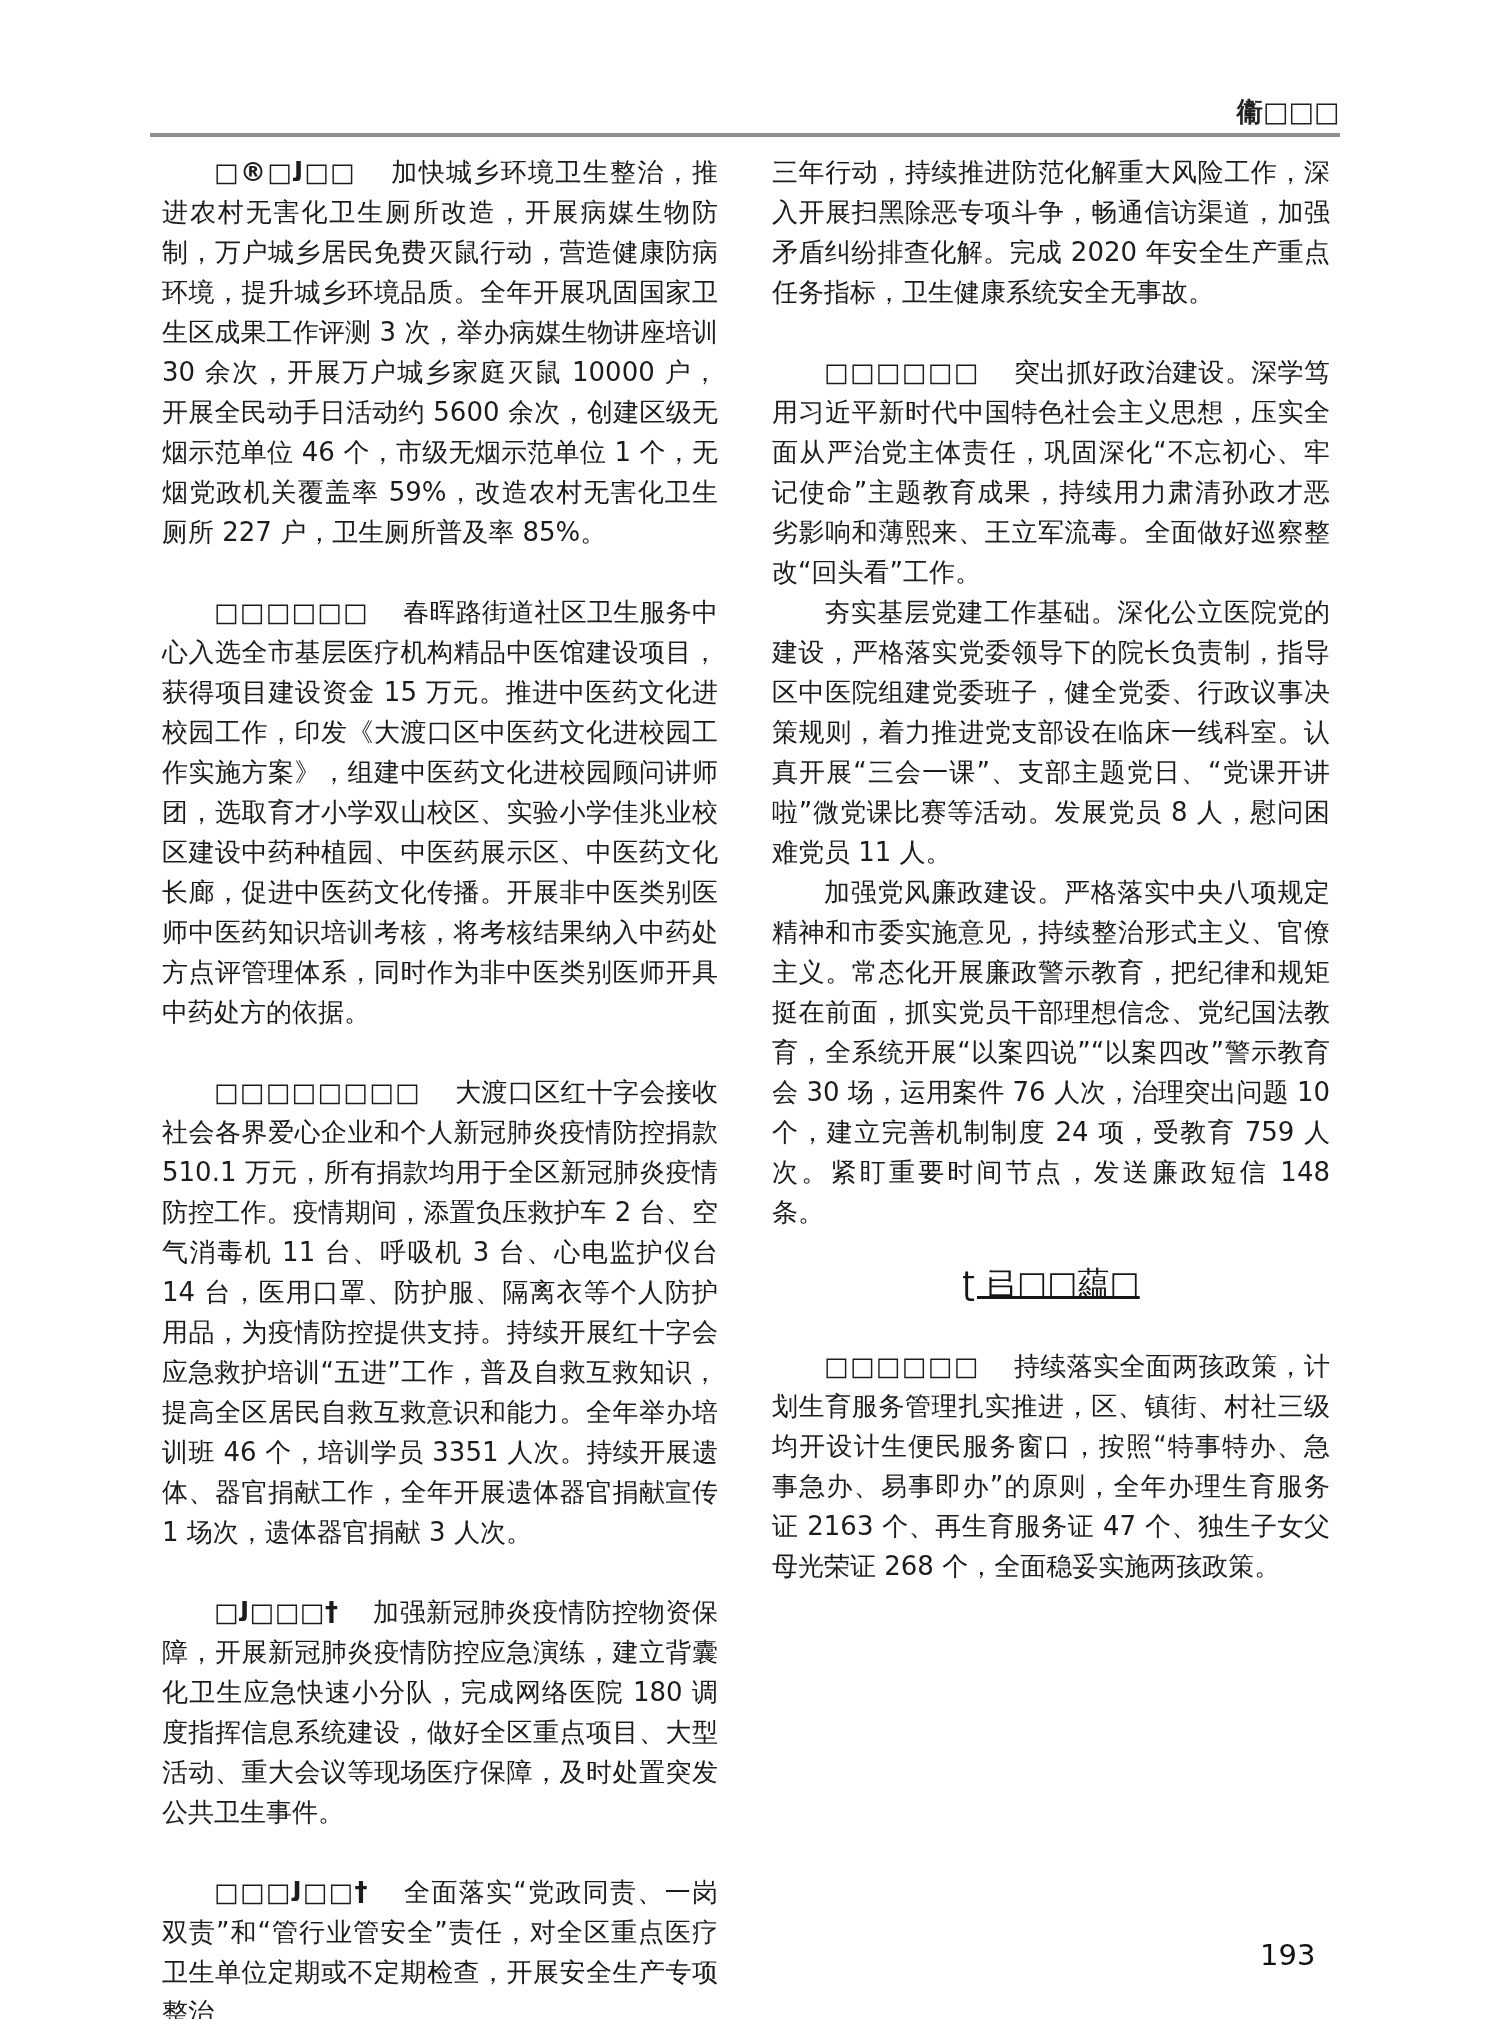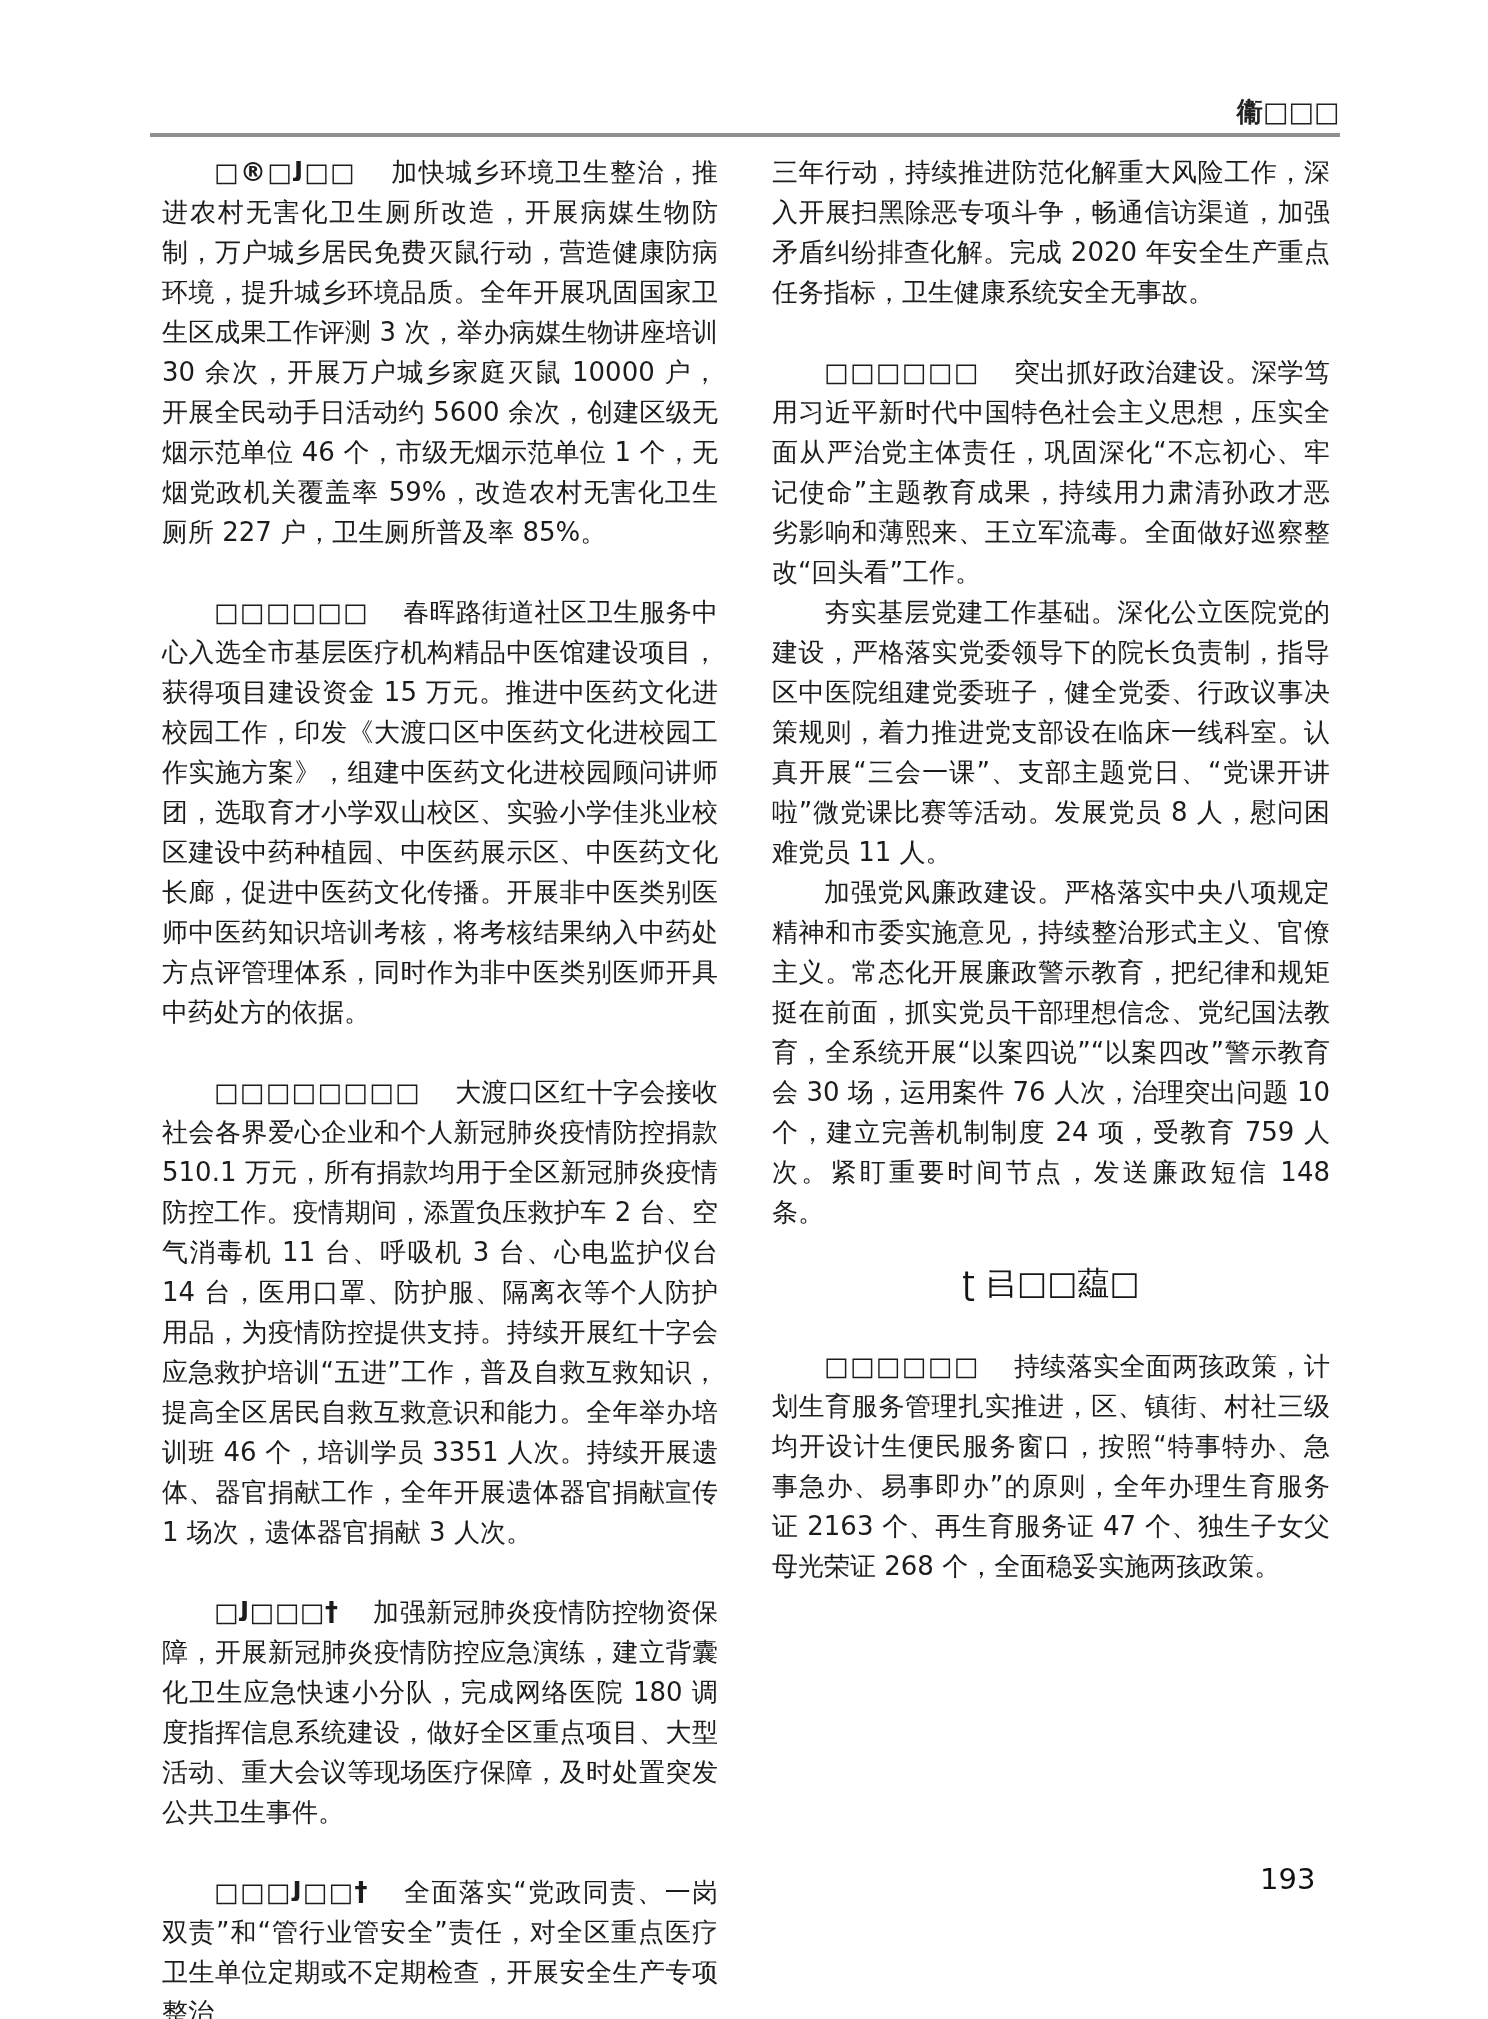--- a/index.html
+++ b/index.html
@@ -31,24 +31,24 @@
   .col p{margin:0;text-indent:2em;}
   .col p.entry{margin-bottom:40px;}
   .col p.cont{text-indent:0;margin-bottom:40px;}
   .col p.sub{margin:0;}
   .ehead{font-weight:bold;letter-spacing:1px;}
   .egap{display:inline-block;width:34px;}
   .section-heading{
     margin:28px 0 40px 0;
     text-align:center;text-indent:0;
     font-size:32px;line-height:46px;
-    color:#161616;white-space:nowrap;
+    color:#161616;white-space:nowrap;text-decoration:underline;
   }
   .page-number{
-    position:absolute;left:1260px;top:1862px;
+    position:absolute;left:1260px;top:1938px;
     font-size:29px;line-height:34px;color:#111;
   }
 </style>
 </head>
 <body>
 
 <div class="page">
 
   <div class="header-mark">
     <span class="mark-glyph">䘙</span><span class="mark-boxes">□□□</span>

